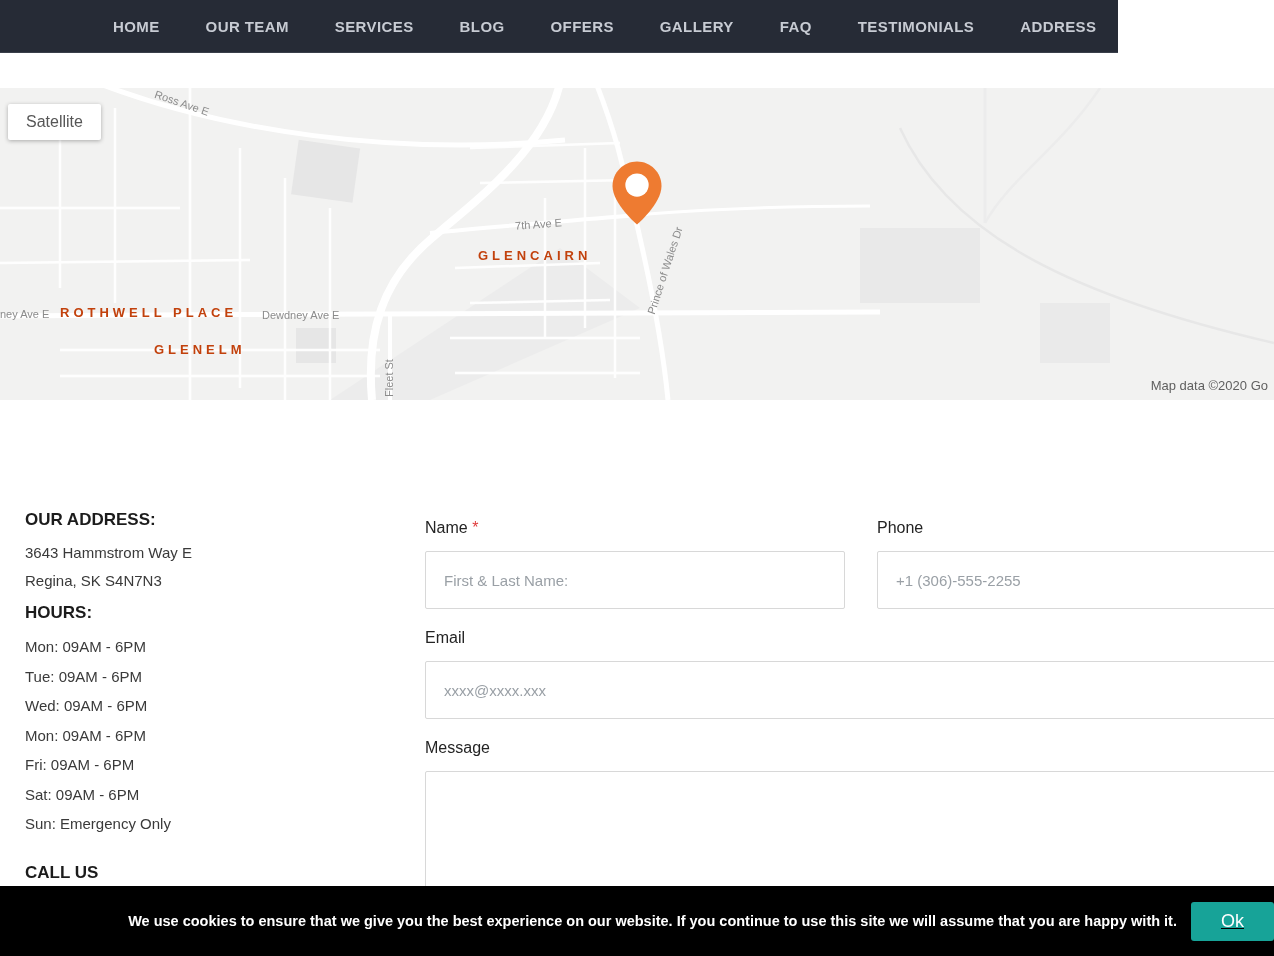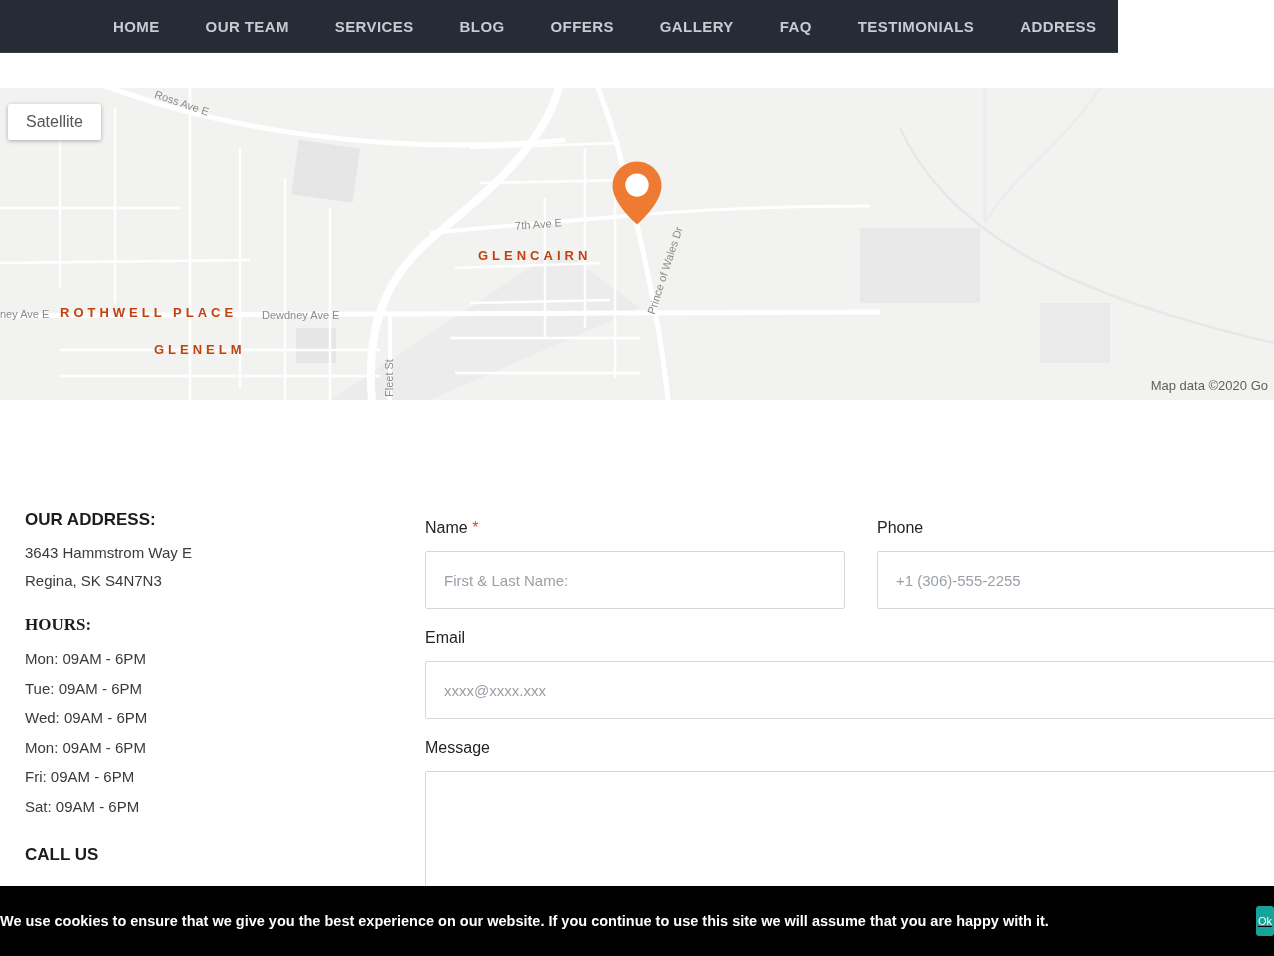--- a/index.html
+++ b/index.html
@@ -32,21 +32,21 @@
   .satellite-btn { position:absolute; left:8px; top:16px; background:#ffffff; color:#565656;
                    font-size:16px; padding:9px 18px; border:none; cursor:pointer;
                    box-shadow:0 1px 4px rgba(0,0,0,.3); border-radius:2px; }
   .map-attrib { position:absolute; right:6px; bottom:7px; font-size:13px; color:#5f5f5f; }
   .marker { position:absolute; left:609px; top:72px; width:56px; height:66px; }
 
   
   .addr-block { position:absolute; left:25px; top:510px; width:380px; color:#3a3a3a; }
   .addr-block h3 { font-size:17px; font-weight:700; color:#1c1c1c; margin-bottom:9px; }
   .addr-line { font-size:15px; line-height:28px; }
-  .hours-heading { margin-top:20px;font-family:Liberation Serif, serif; }
+  .hours-heading { margin-top:8px; }
   .hours-line { font-size:15px; line-height:29.5px; }
   .callus-heading { margin-top:24px; }
 
   
   .contact-form { position:absolute; left:425px; top:519px; width:1020px; }
   .form-row { display:flex; }
   .fld-label { font-size:16px; color:#242424; margin-bottom:14px; }
   .req { color:#e03c3c; }
   .fld-name { width:420px; }
   .fld-phone { width:568px; margin-left:32px; }
@@ -54,25 +54,25 @@
                 font-size:15px; color:#333; padding:0 18px; background:#fff; outline:none;
                 font-family:"Liberation Sans","DejaVu Sans",sans-serif; }
   .text-input::placeholder, .msg-area::placeholder { color:#9aa0a6; opacity:1; }
   .fld-email, .fld-message { margin-top:20px; width:1020px; }
   .msg-area { width:100%; height:170px; border:1px solid #d8d8d8; border-radius:2px;
               font-size:15px; padding:14px 18px; resize:none; outline:none;
               font-family:"Liberation Sans","DejaVu Sans",sans-serif; }
 
   
   .cookie-bar { position:absolute; left:0; top:886px; width:1274px; height:70px;
-                background:#000000; display:flex; align-items:center; justify-content:space-between;
+                background:#000000; display:flex; align-items:center; justify-content:flex-end;
                 z-index:50;text-decoration:underline; }
   .cookie-text { color:#ffffff; font-size:14.5px; font-weight:700; }
   .cookie-ok { margin-left:14px; background:#17a398; color:#ffffff; border:none;
-               font-size:11px; padding:9px 2px; border-radius:3px; cursor:pointer; }
+               font-size:18px; padding:9px 30px; border-radius:3px; cursor:pointer; }
 </style>
 </head>
 <body>
 
 <div class="page">
 
   <nav class="navbar">
     <a class="nav-item">HOME</a>
     <a class="nav-item">OUR TEAM</a>
     <a class="nav-item">SERVICES</a>
@@ -153,20 +153,21 @@
     <h3>OUR ADDRESS:</h3>
     <div class="addr-line">3643 Hammstrom Way E</div>
     <div class="addr-line">Regina, SK S4N7N3</div>
     <h3 class="hours-heading">HOURS:</h3>
     <div class="hours-line">Mon: 09AM - 6PM</div>
     <div class="hours-line">Tue: 09AM - 6PM</div>
     <div class="hours-line">Wed: 09AM - 6PM</div>
     <div class="hours-line">Mon: 09AM - 6PM</div>
     <div class="hours-line">Fri: 09AM - 6PM</div>
     <div class="hours-line">Sat: 09AM - 6PM</div>
+    <div class="hours-line">Sun: Emergency Only</div>
     <h3 class="callus-heading">CALL US</h3>
   </div>
 
   <form class="contact-form">
     <div class="form-row">
       <div class="fld-name">
         <div class="fld-label">
           <span>Name</span>
           <span class="req">*</span>
         </div>

